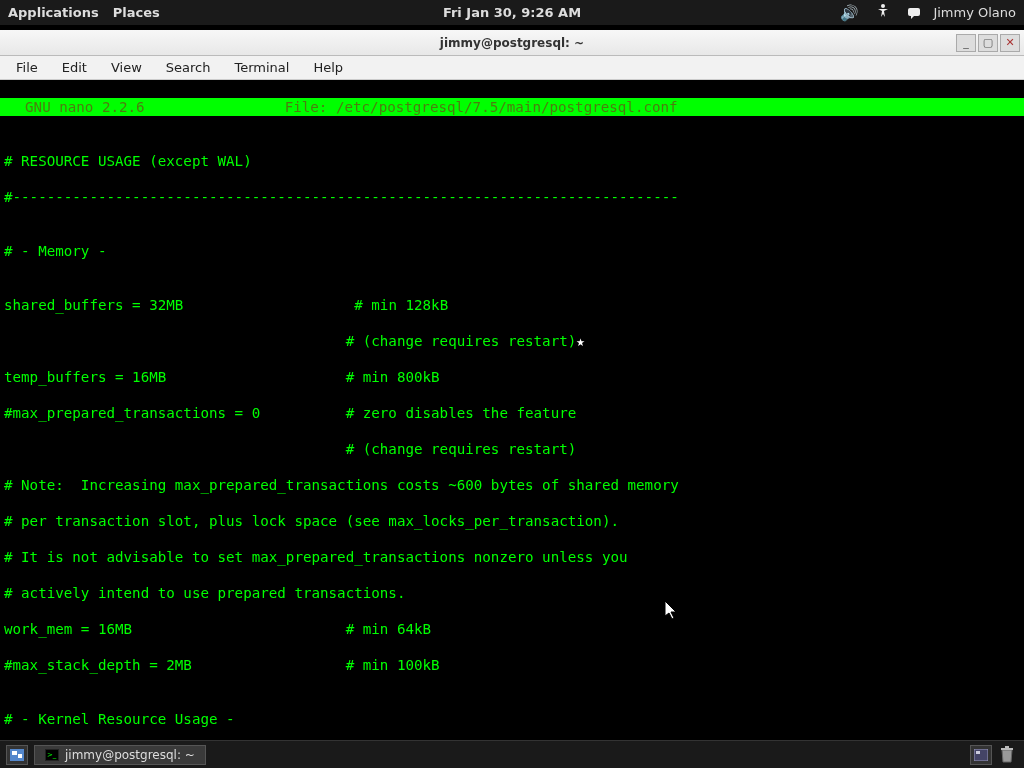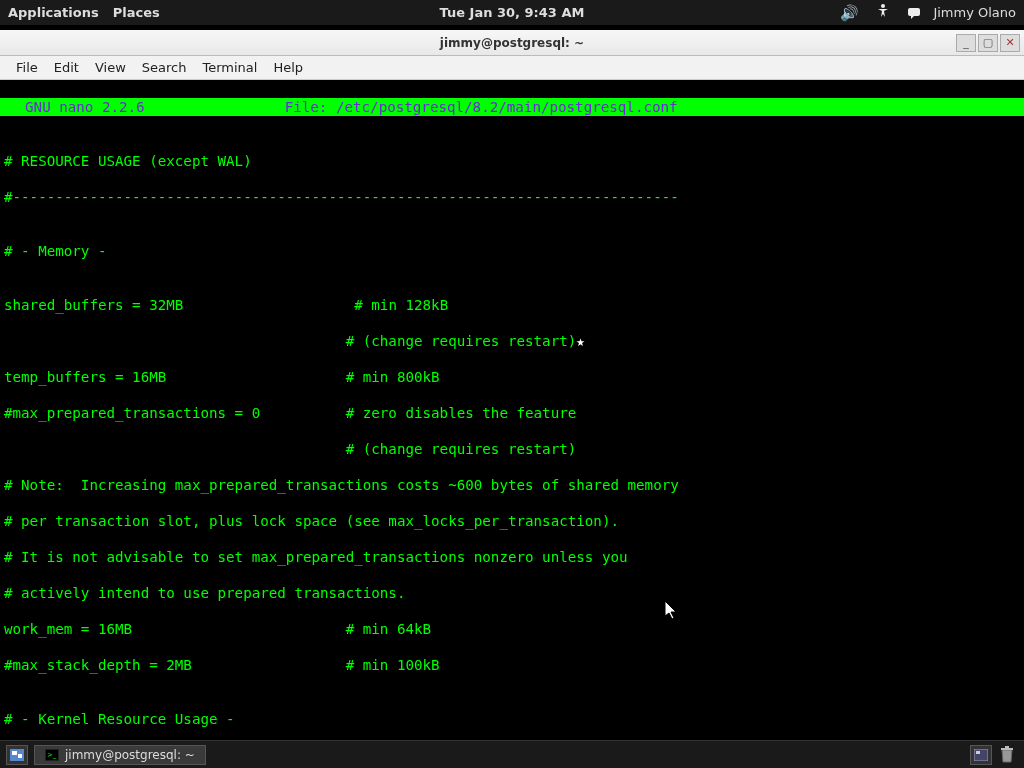--- a/index.html
+++ b/index.html
@@ -54,21 +54,21 @@
   border: 1px solid #aaa;
   display: flex; align-items: center; justify-content: center;
   font-size: 11px; color: #555;
   cursor: pointer;
 }
 .menubar {
   background: #f2f2f2;
   height: 24px;
   display: flex;
   align-items: center;
-  gap: 0;
+  gap: 8px;
   padding: 0 8px;
   border-bottom: 1px solid #ccc;
   text-align: right;
 }
 .menu-item {
   font-size: 13px;
   color: #222;
   padding: 2px 8px;
   cursor: pointer;
 }
@@ -76,21 +76,21 @@
   background: #000;
   font-family: "DejaVu Sans Mono", monospace;
   font-size: 14.2px;
   line-height: 18px;
   padding: 0;
   white-space: pre;
   height: 660px;
 }
 .nano-title {
   background: #00ff00;
-  color: #6d28d9;
+  color: #4d7c0f;
   padding: 0 8px;
   display: flex;
 }
 .green { color: #00ff00; }
 .underline { text-decoration-color: #ff99cc; text-decoration-thickness: 2px; }
 .star { color: #fff; }
 .cursor-img {
   position: absolute;
   pointer-events: none;
 }
@@ -128,21 +128,21 @@
 .bottom-right { margin-left: auto; display: flex; align-items: center; }
 </style>
 </head>
 <body>
 
 <div class="top-panel">
   <div class="top-left">
     <span style="font-weight:bold">Applications</span>
     <span style="font-weight:bold">Places</span>
   </div>
-  <div class="top-center">Tue Jan 30,  9:43 AM</div>
+  <div class="top-center">Fri Jan 30,  9:26 AM</div>
   <div class="top-right">
     <span style="font-size:15px">🔊</span>
     <span>
       <svg width="16" height="16" viewBox="0 0 16 16">
           <circle cx="8" cy="3" r="2" fill="#eee"></circle>
           <path d="M3 6 L13 6 L9 8 L10 14 L8 11 L6 14 L7 8 Z" fill="#eee"></path>
         </svg>
     </span>
     <span class="user-item">
       <svg width="14" height="14" viewBox="0 0 14 14">
@@ -166,21 +166,21 @@
   <div class="menubar">
     <span class="menu-item">File</span>
     <span class="menu-item">Edit</span>
     <span class="menu-item">View</span>
     <span class="menu-item">Search</span>
     <span class="menu-item">Terminal</span>
     <span class="menu-item">Help</span>
   </div>
 
   <div class="terminal">
-<div class="nano-title"><span>  GNU nano 2.2.6</span><span style="flex:0 0 140px"></span><span>File: /etc/postgresql/8.2/main/postgresql.conf</span></div>
+<div class="nano-title"><span>  GNU nano 2.2.6</span><span style="flex:0 0 140px"></span><span>File: /etc/postgresql/7.5/main/postgresql.conf</span></div>
 <div class="green" style="padding:0 4px">
 <div># RESOURCE USAGE (except WAL)</div>
 <div>#------------------------------------------------------------------------------</div>
 <div></div>
 <div># - Memory -</div>
 <div></div>
 <div><span class="underline">shared_buffers = 32MB </span><span>                   # min 128kB</span></div>
 <div><span>                                        # (change requires restart)</span><span class="star">★</span></div>
 <div><span class="underline">temp_buffers = 16MB </span><span>                    # min 800kB</span></div>
 <div>#max_prepared_transactions = 0          # zero disables the feature</div>

